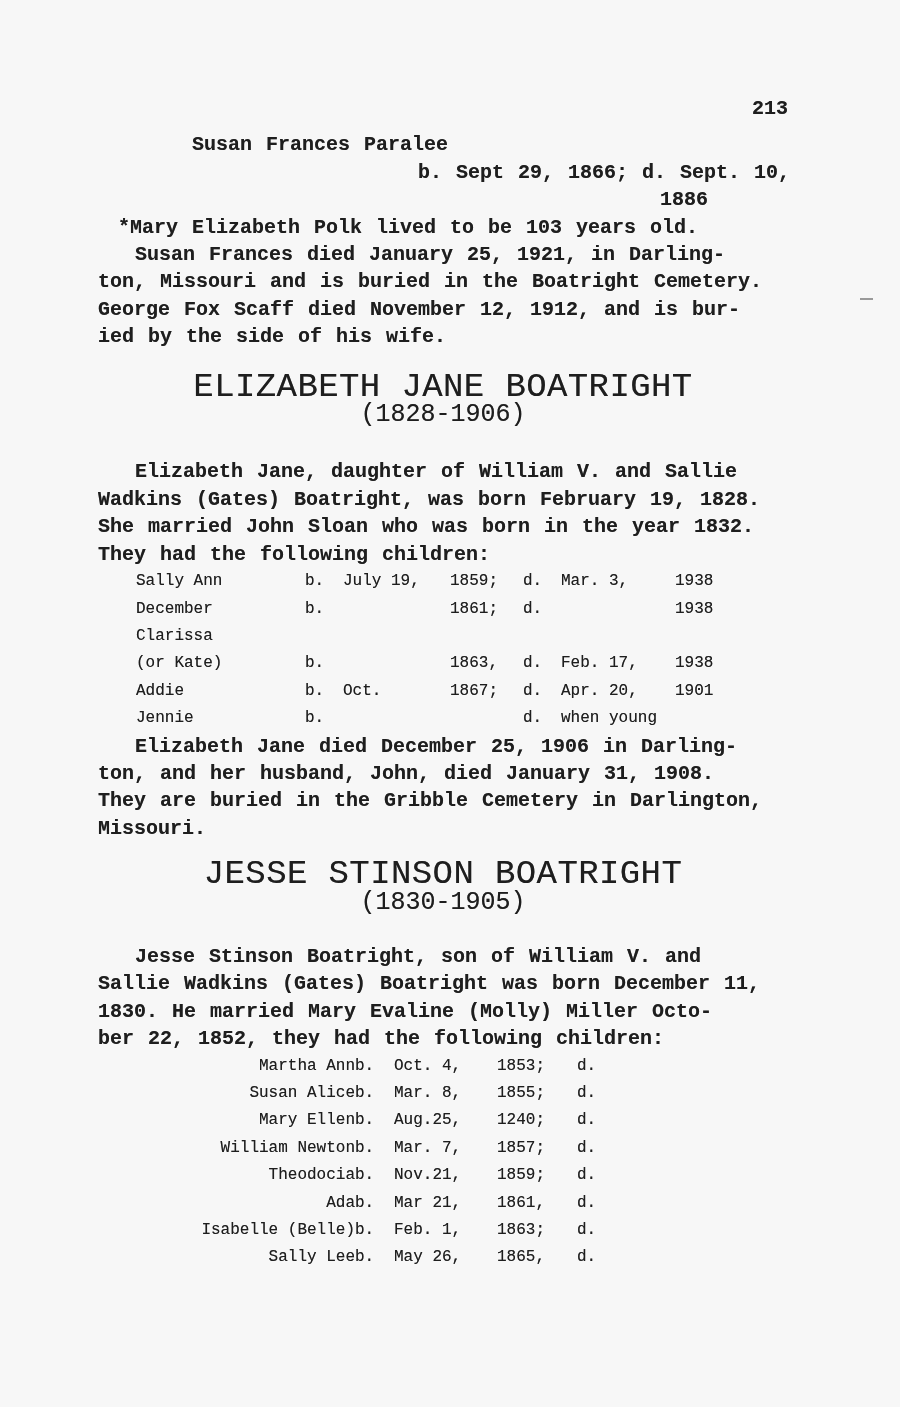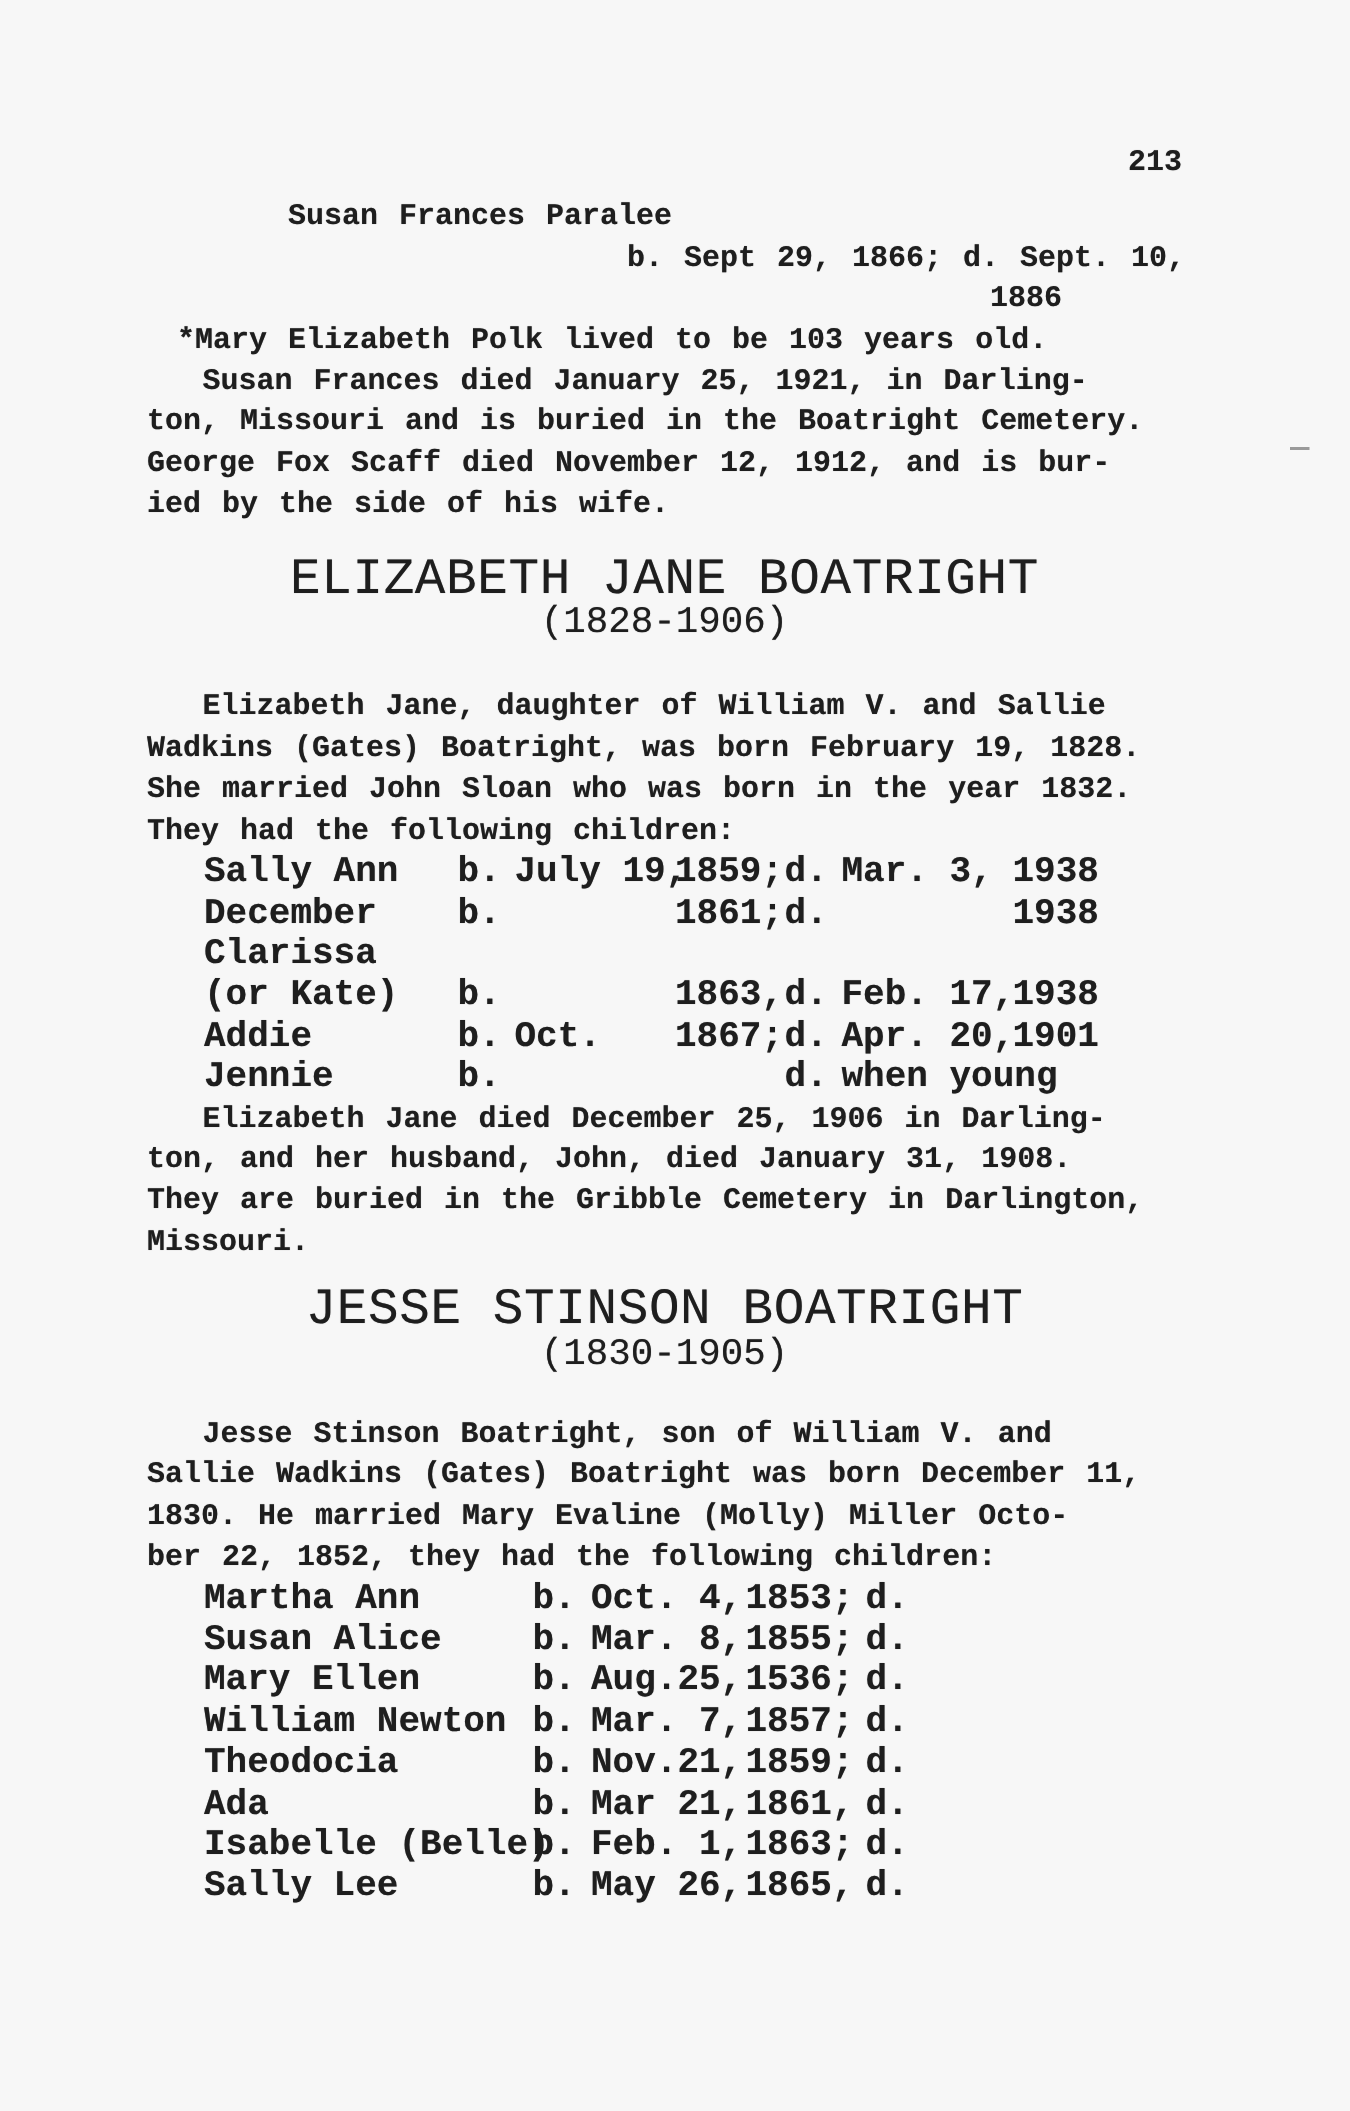--- a/index.html
+++ b/index.html
@@ -54,40 +54,39 @@
     line-height: 27.4px;
     text-align: center;
     white-space: pre;
   }
   .para { margin-top: 30px; }
   .para2 { margin-top: 27px; }
 
   .childlist { margin-left: 38px; }
   .row {
     display: flex;
-    font-size: 24px;
-    line-height: 27.4px;
-    white-space: pre;
-    font-weight: bold;
+    font-size: 16px;
+    line-height: 27.4px;
+    white-space: pre;
   }
   .row .c {
     display: inline-block;
     white-space: pre;
     overflow: visible;
     flex: 0 0 auto;
   }
   
   .l1 .c-name  { width: 169px; }
   .l1 .c-b     { width: 38px;  }
   .l1 .c-bdate { width: 107px; }
   .l1 .c-byear { width: 73px;  }
   .l1 .c-d     { width: 38px;  }
   .l1 .c-ddate { width: 114px; }
   
-  .l2 .c-name  { width: 219px; }
+  .l2 .c-name  { width: 219px; text-align: right; }
   .l2 .c-b     { width: 39px;  }
   .l2 .c-bdate { width: 103px; }
   .l2 .c-byear { width: 80px;  }
 
   .stray-mark {
     position: absolute;
     left: 860px;
     top: 298px;
     width: 13px;
     height: 2px;
@@ -215,21 +214,21 @@
           <span class="c c-name">Susan Alice</span>
           <span class="c c-b">b.</span>
           <span class="c c-bdate">Mar. 8,</span>
           <span class="c c-byear">1855;</span>
           <span class="c c-d">d.</span>
         </div>
         <div class="row">
           <span class="c c-name">Mary Ellen</span>
           <span class="c c-b">b.</span>
           <span class="c c-bdate">Aug.25,</span>
-          <span class="c c-byear">1536;</span>
+          <span class="c c-byear">1240;</span>
           <span class="c c-d">d.</span>
         </div>
         <div class="row">
           <span class="c c-name">William Newton</span>
           <span class="c c-b">b.</span>
           <span class="c c-bdate">Mar. 7,</span>
           <span class="c c-byear">1857;</span>
           <span class="c c-d">d.</span>
         </div>
         <div class="row">

